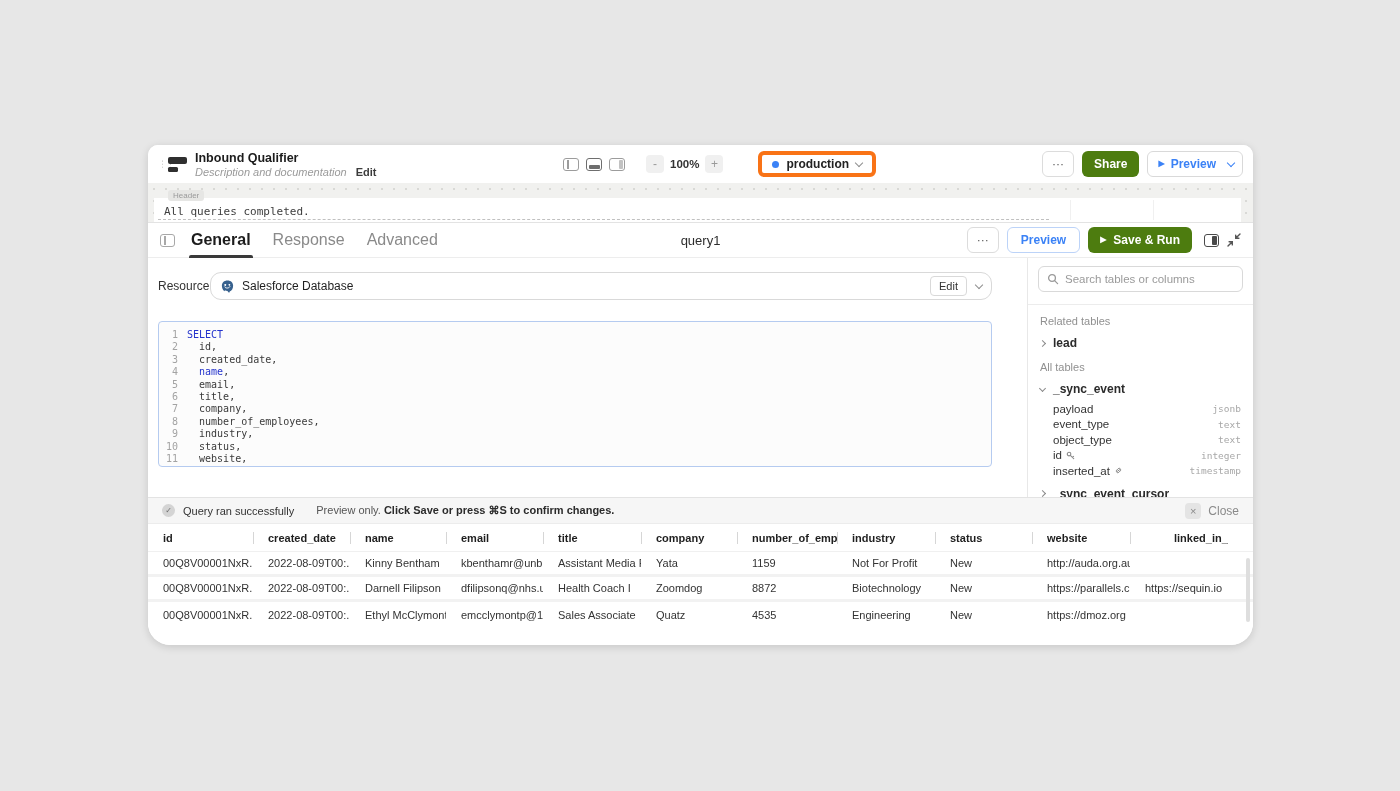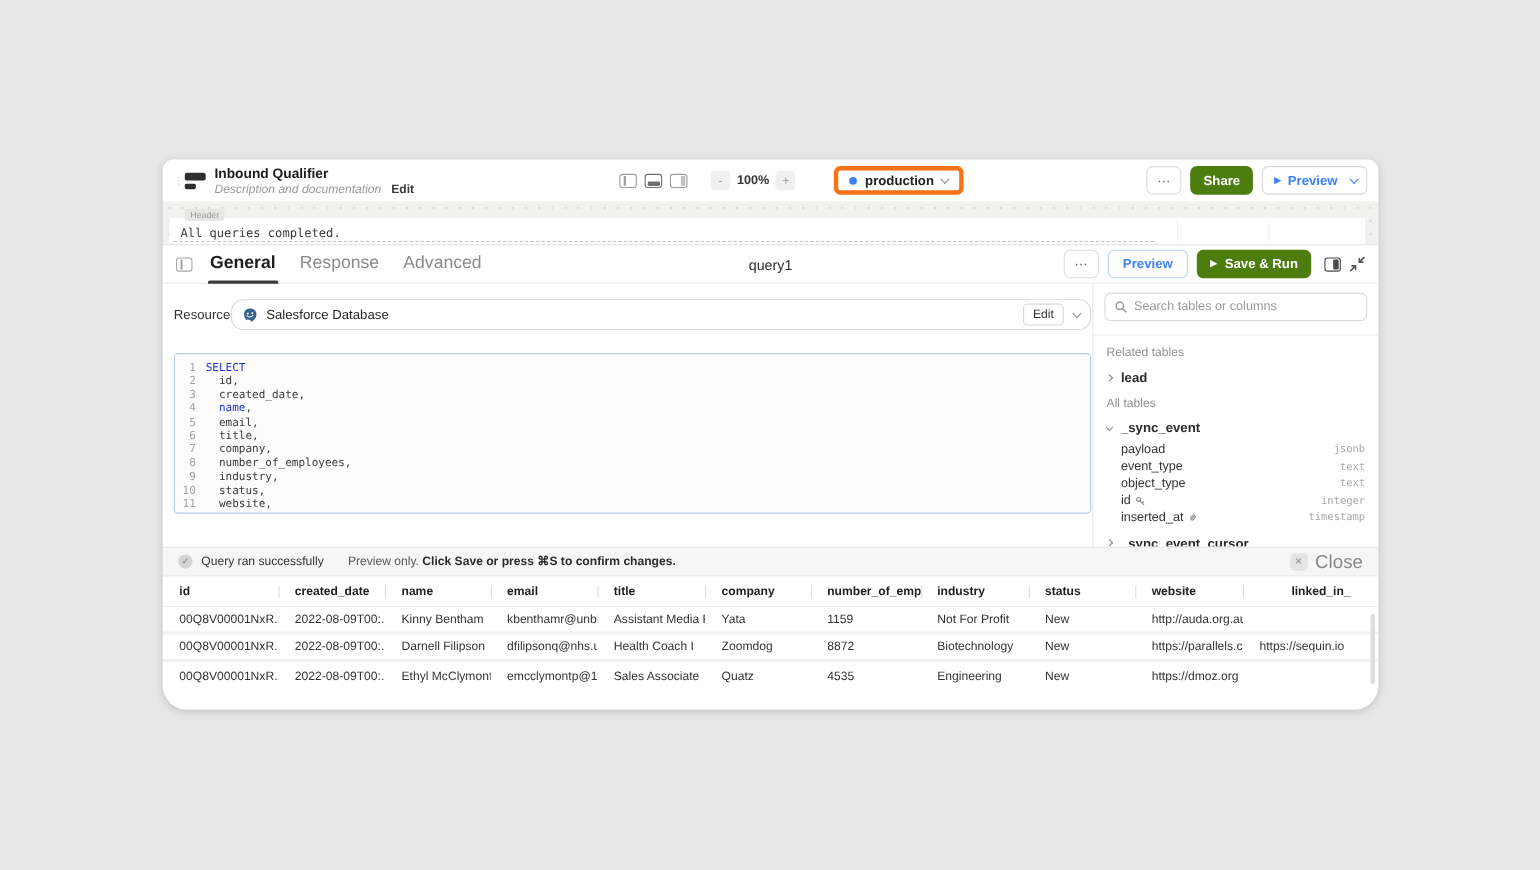--- a/index.html
+++ b/index.html
@@ -86,21 +86,21 @@
   .mode-select { width:92px; justify-content:space-between; font-size:12px; color:#222; }
   .run-select { flex:1; justify-content:space-between; font-size:12px; color:#222; }
 
   .sql-editor { margin-top:21px; height:146px; border:1px solid #b5cbf0; border-radius:4px; background:#fcfcfc; overflow:hidden; padding-top:7px; }
   .code-line { display:flex; font-family:"DejaVu Sans Mono",monospace; font-size:10px; line-height:12.4px; }
   .ln { width:28px; text-align:right; padding-right:9px; color:#a3a3a3; flex:none; }
   .ct { color:#3a3a3a; white-space:pre; }
   .ct .kw { color:#2433cc; }
 
   
-  .qe-sidebar { position:absolute; right:0; top:0; bottom:0; width:260px; border-left:1px solid #e8e8e8; background:#fff; overflow:hidden; }
+  .qe-sidebar { position:absolute; right:0; top:0; bottom:0; width:226px; border-left:1px solid #e8e8e8; background:#fff; overflow:hidden; }
   .sb-search-wrap { padding:8px 10px 0 10px; }
   .sb-search { height:26px; border:1px solid #d9d9d9; border-radius:6px; display:flex; align-items:center; padding:0 8px; gap:6px; }
   .sb-search input { border:none; outline:none; font-size:11.5px; color:#444; width:100%; font-family:"Liberation Sans",sans-serif; background:transparent; }
   .sb-search input::placeholder { color:#9a9a9a; }
   .sb-divider { border-top:1px solid #ececec; margin-top:12px; }
   .sb-content { padding:10px 12px 0 12px; }
   .sb-label { font-size:11px; color:#909090; margin-bottom:7px; }
   .sb-row { display:flex; align-items:center; height:18px; margin-bottom:3px; }
   .sb-chev { display:inline-block; width:5px; height:5px; border-right:1.3px solid #8a8a8a; border-bottom:1.3px solid #8a8a8a; margin-right:8px; flex:none; }
   .sb-chev.r { transform:rotate(-45deg); }
@@ -115,21 +115,21 @@
   .results-panel { position:absolute; top:352px; left:0; right:0; bottom:0; background:#fff; border-top:1px solid #e3e3e3; }
   .status-bar { height:26px; background:#f6f6f6; border-bottom:1px solid #ececec; display:flex; align-items:center; padding:0 14px; }
   .check-circle { width:13px; height:13px; border-radius:50%; background:#d4d4d4; color:#6d6d6d; font-size:8px;
     display:flex; align-items:center; justify-content:center; margin-right:8px; flex:none; }
   .status-text { font-size:11px; color:#333; }
   .notice { font-size:11px; color:#555; margin-left:22px; }
   .notice b { color:#2b2b2b; }
   .close-group { margin-left:auto; display:flex; align-items:center; gap:7px; }
   .close-x { width:16px; height:16px; background:#e4e4e4; border-radius:4px; color:#8a8a8a; font-size:11px;
     display:flex; align-items:center; justify-content:center; }
-  .close-label { font-size:17px; color:#8a8a8a; }
+  .close-label { font-size:12px; color:#8a8a8a; }
 
   .res-table { position:relative; }
   .res-head { display:flex; height:28px; align-items:center; border-bottom:1px solid #f0f0f0; }
   .res-hcell { font-size:11px; font-weight:bold; color:#1f1f1f; padding-left:15px; position:relative;
     white-space:nowrap; overflow:hidden; flex:none; }
   .res-hcell.sep::before { content:''; position:absolute; left:0; top:0; bottom:0; width:1px; background:#d6d6d6; }
   .res-row { display:flex; height:25px; align-items:center; background:#fff; border-bottom:3px solid #f2f2f2; }
   .res-row:last-child { border-bottom:none; }
   .res-cell { font-size:11px; color:#333; padding-left:15px; white-space:nowrap; overflow:hidden; flex:none; }
   .res-scrollbar { position:absolute; right:3px; top:34px; width:4px; height:64px; background:#dedede; border-radius:2px; }

